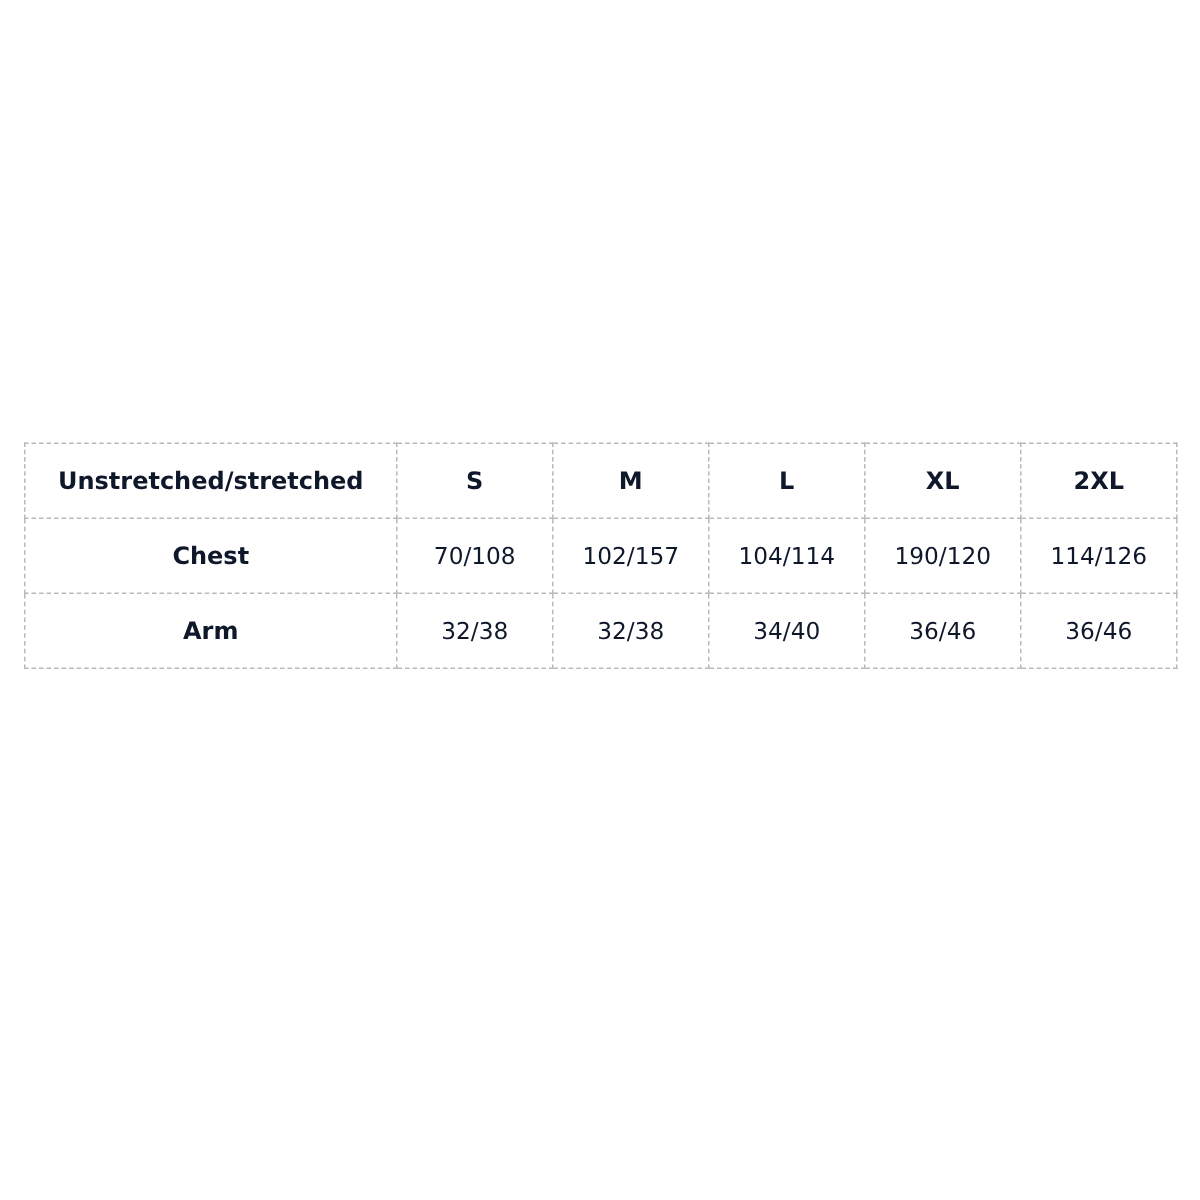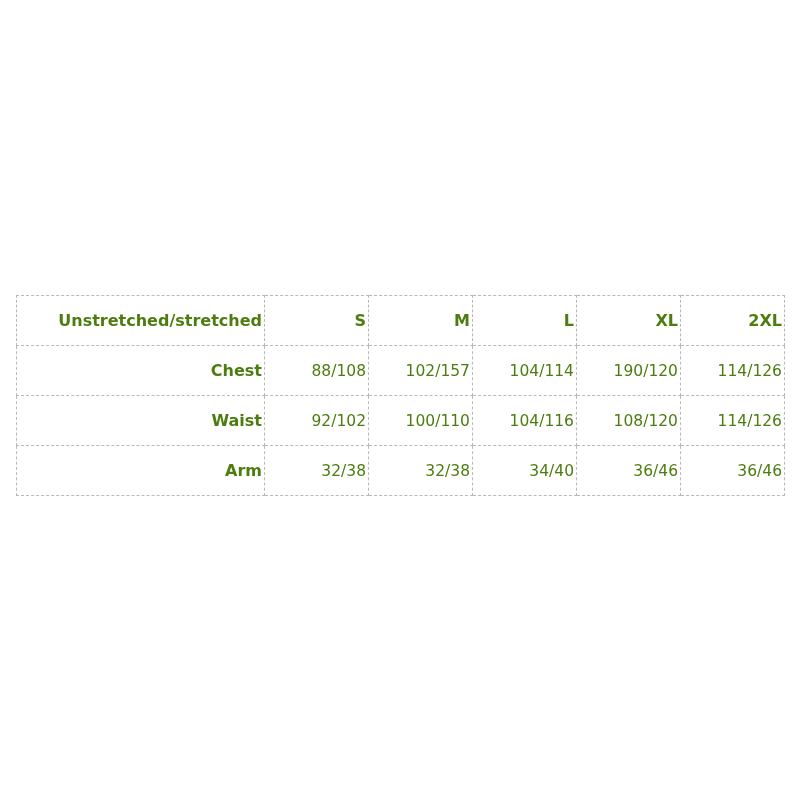--- a/index.html
+++ b/index.html
@@ -25,23 +25,23 @@
   table.size-chart {
     border-collapse: collapse;
     width: 768px;
     table-layout: fixed;
   }
 
   table.size-chart td,
   table.size-chart th {
     border: 1px dashed #b9b9b9;
     height: 49px;
-    text-align: right;
+    text-align: center;
     vertical-align: middle;
-    color: #4d7c0f;
+    color: #0f172a;
     font-size: 15.5px;
     padding: 0 2px;
   }
 
   table.size-chart th.row-head,
   table.size-chart td.row-head {
     font-weight: bold;
     font-size: 16px;
   }
 
@@ -77,32 +77,24 @@
         <th class="col-head">S</th>
         <th class="col-head">M</th>
         <th class="col-head">L</th>
         <th class="col-head">XL</th>
         <th class="col-head">2XL</th>
       </tr>
     </thead>
     <tbody>
       <tr>
         <td class="row-head">Chest</td>
-        <td class="value">88/108</td>
+        <td class="value">70/108</td>
         <td class="value">102/157</td>
         <td class="value">104/114</td>
         <td class="value">190/120</td>
-        <td class="value">114/126</td>
-      </tr>
-      <tr>
-        <td class="row-head">Waist</td>
-        <td class="value">92/102</td>
-        <td class="value">100/110</td>
-        <td class="value">104/116</td>
-        <td class="value">108/120</td>
         <td class="value">114/126</td>
       </tr>
       <tr>
         <td class="row-head">Arm</td>
         <td class="value">32/38</td>
         <td class="value">32/38</td>
         <td class="value">34/40</td>
         <td class="value">36/46</td>
         <td class="value">36/46</td>
       </tr>

